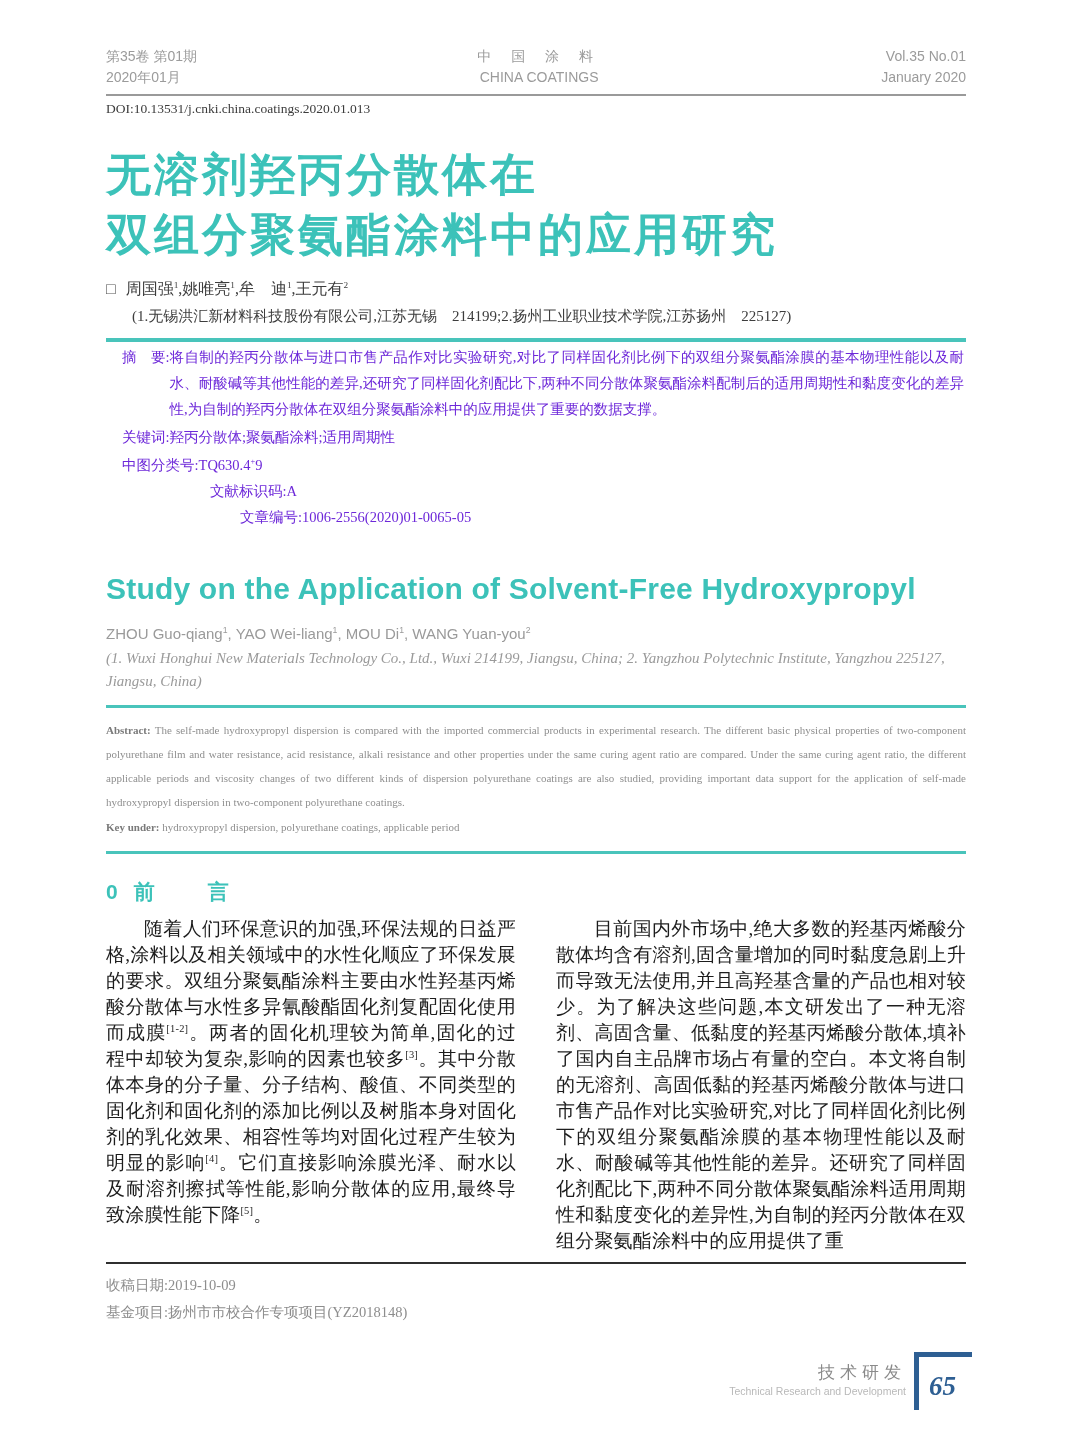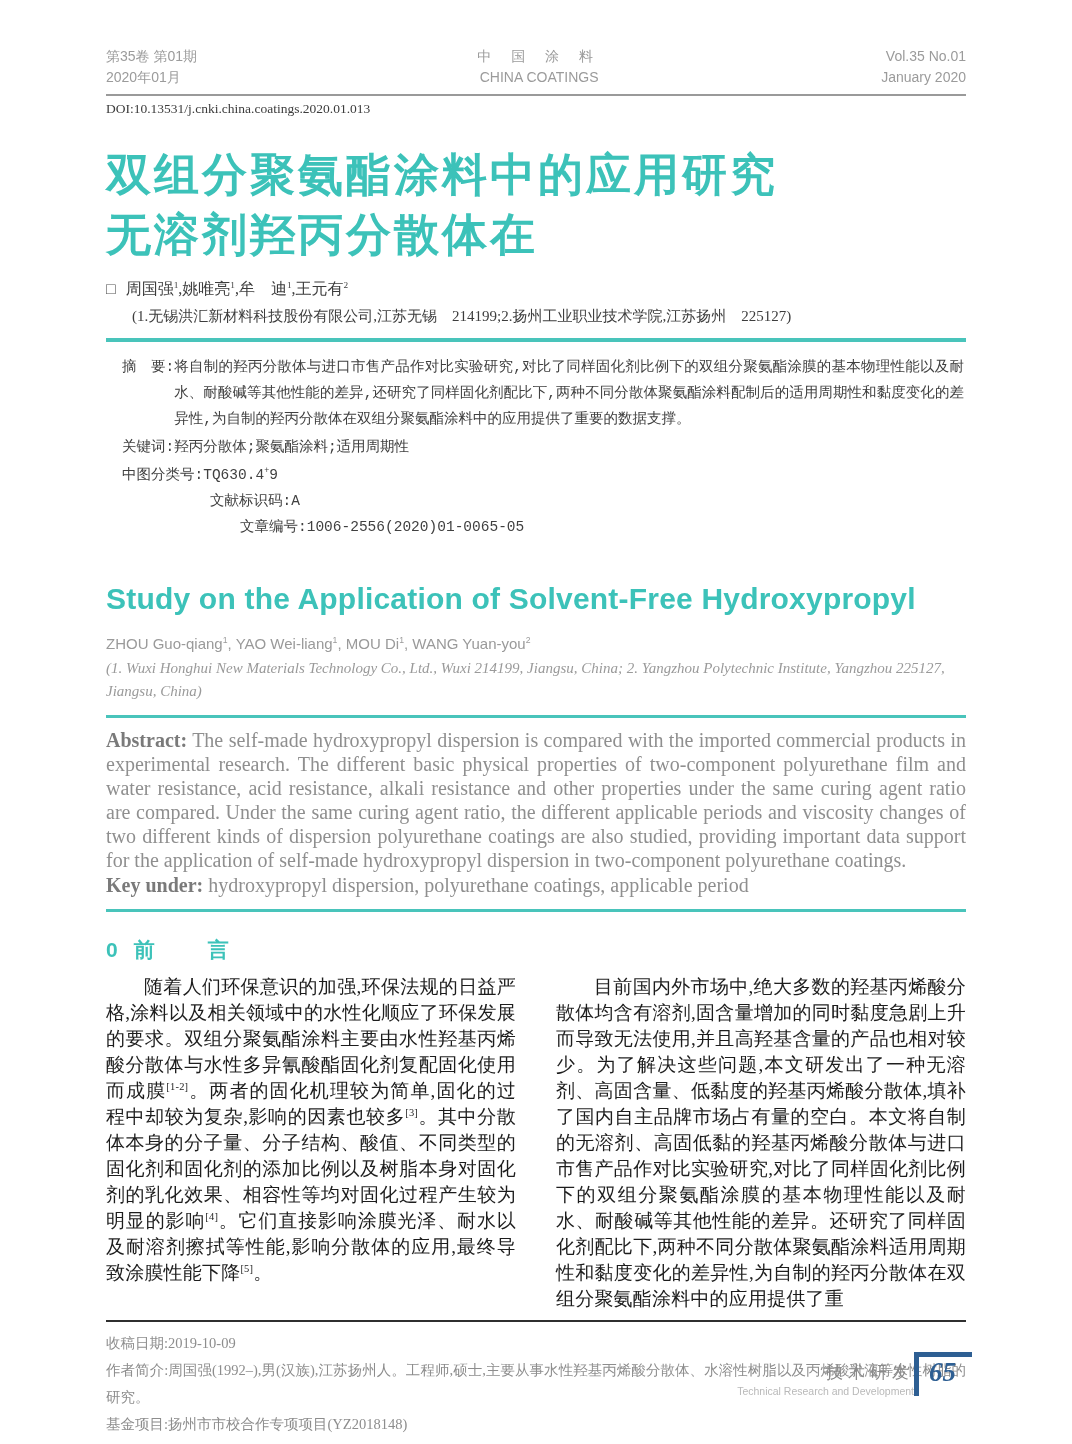--- a/index.html
+++ b/index.html
@@ -26,39 +26,39 @@
               font-family:"Liberation Sans","DejaVu Sans",sans-serif;
               font-size:45px; line-height:60px; letter-spacing:3px; }
   
   .authors-cn { margin-top:14px; font-size:16px; color:#3d3d3d; }
   .authors-cn .marker { margin-right:10px; color:#555; }
   sup { font-size:0.58em; vertical-align:super; line-height:0; }
   .affil-cn { margin-top:7px; font-size:15px; color:#3d3d3d; padding-left:26px; }
   .rule-teal { border-bottom:4px solid #49c4bb; margin-top:12px; }
   .rule-teal.thin { border-bottom-width:3px; }
   
-  .abs-cn { margin-top:12px; padding:0 2px 0 16px; color:#404040;
-            font-size:14.5px; line-height:26px;font-family:Liberation Mono, monospace; }
+  .abs-cn { margin-top:2px; padding:0 2px 0 16px; color:#6d28d9;
+            font-size:14.5px; line-height:26px; }
   .abs-row { display:flex; }
   .abs-row .lbl { white-space:nowrap; }
   .abs-row .txt { flex:1; text-align:justify; }
   .kw-row { margin-top:2px; }
   .clc-row { display:flex; margin-top:2px;flex-direction:column; }
   .clc-row .item2 { margin-left:88px; }
   .clc-row .item3 { margin-left:118px; }
   
   .en-title { margin-top:34px; color:#3cc2b9; font-weight:bold;
               font-family:"Liberation Sans","DejaVu Sans",sans-serif;
               font-size:30px; line-height:49px; letter-spacing:0.2px; }
   .authors-en { margin-top:12px; font-size:15px; color:#9a9a9a;
                 font-family:"Liberation Sans","DejaVu Sans",sans-serif; }
   .affil-en { margin-top:5px; font-size:15px; line-height:23px; color:#9a9a9a;
               font-style:italic; }
   
-  .abs-en { margin-top:10px; color:#8f8f8f; font-size:20px; line-height:24px;
+  .abs-en { margin-top:10px; color:#8f8f8f; font-size:11px; line-height:24px;
             text-align:justify; }
   .abs-en .blbl { font-weight:bold; color:#7a7a7a; }
   .abs-en .kwline { margin-top:1px; text-align:left; }
   
   .sec-head { margin-top:24px; color:#3cc2b9; font-weight:bold;
               font-family:"Liberation Sans","DejaVu Sans",sans-serif;
               font-size:21px; }
   .sec-head .num { margin-right:16px; }
   .sec-head .ttl { letter-spacing:16px; }
   
@@ -72,22 +72,22 @@
   .footnotes { padding-top:8px; font-size:14.5px; line-height:27px; color:#8d8d8d;
                text-align:justify; }
   
   .pfooter { position:absolute; right:100px; top:1352px;
              display:flex; align-items:flex-start; }
   .pfooter .sec { text-align:right; margin-top:9px; }
   .pfooter .sec .cn { font-size:17px; letter-spacing:5px; color:#8a8a8a;
                       font-family:"Liberation Sans","DejaVu Sans",sans-serif; }
   .pfooter .sec .en { font-size:10.5px; color:#b9b9b9; margin-top:1px;
                       font-family:"Liberation Sans","DejaVu Sans",sans-serif; }
-  .pfooter .numbox { border-top:5px solid #2e5f93;
-                     border-left:5px solid #2e5f93; padding:2px 16px 10px 10px; }
+  .pfooter .numbox { margin-left:8px; border-top:5px solid #2e5f93;
+                     border-left:5px solid #2e5f93; padding:16px 16px 10px 10px; }
   .pfooter .numbox .n { font-family:"Liberation Serif","DejaVu Serif",serif;
                         font-style:italic; font-weight:bold; font-size:27px;
                         color:#2e5f93; line-height:1; }
 </style>
 </head>
 <body>
 
 <div class="page">
 
   <div class="jhead">
@@ -101,22 +101,22 @@
     </div>
     <div class="col-r">
       <div>Vol.35 No.01</div>
       <div>January 2020</div>
     </div>
   </div>
   <div class="jhead-rule"></div>
   <div class="doi">DOI:10.13531/j.cnki.china.coatings.2020.01.013</div>
 
   <div class="cn-title">
+    <div>无溶剂羟丙分散体在</div>
     <div>双组分聚氨酯涂料中的应用研究</div>
-    <div>无溶剂羟丙分散体在</div>
   </div>
 
   <div class="authors-cn">
     <span class="marker">□</span><span>周国强</span><sup>1</sup><span>,姚唯亮</span><sup>1</sup><span>,牟　迪</span><sup>1</sup><span>,王元有</span><sup>2</sup>
   </div>
   <div class="affil-cn">(1.无锡洪汇新材料科技股份有限公司,江苏无锡　214199;2.扬州工业职业技术学院,江苏扬州　225127)</div>
 
   <div class="rule-teal"></div>
 
   <div class="abs-cn">
@@ -165,21 +165,20 @@
       <p><span>随着人们环保意识的加强,环保法规的日益严格,涂料以及相关领域中的水性化顺应了环保发展的要求。双组分聚氨酯涂料主要由水性羟基丙烯酸分散体与水性多异氰酸酯固化剂复配固化使用而成膜</span><sup>[1-2]</sup><span>。两者的固化机理较为简单,固化的过程中却较为复杂,影响的因素也较多</span><sup>[3]</sup><span>。其中分散体本身的分子量、分子结构、酸值、不同类型的固化剂和固化剂的添加比例以及树脂本身对固化剂的乳化效果、相容性等均对固化过程产生较为明显的影响</span><sup>[4]</sup><span>。它们直接影响涂膜光泽、耐水以及耐溶剂擦拭等性能,影响分散体的应用,最终导致涂膜性能下降</span><sup>[5]</sup><span>。</span></p>
     </div>
     <div class="col">
       <p>目前国内外市场中,绝大多数的羟基丙烯酸分散体均含有溶剂,固含量增加的同时黏度急剧上升而导致无法使用,并且高羟基含量的产品也相对较少。为了解决这些问题,本文研发出了一种无溶剂、高固含量、低黏度的羟基丙烯酸分散体,填补了国内自主品牌市场占有量的空白。本文将自制的无溶剂、高固低黏的羟基丙烯酸分散体与进口市售产品作对比实验研究,对比了同样固化剂比例下的双组分聚氨酯涂膜的基本物理性能以及耐水、耐酸碱等其他性能的差异。还研究了同样固化剂配比下,两种不同分散体聚氨酯涂料适用周期性和黏度变化的差异性,为自制的羟丙分散体在双组分聚氨酯涂料中的应用提供了重</p>
     </div>
   </div>
 
   <div class="foot-rule"></div>
   <div class="footnotes">
     <div><span>收稿日期:</span><span>2019-10-09</span></div>
-    <div><span>作者简介:</span><span>周国强(1992–),男(汉族),江苏扬州人。工程师,硕士,主要从事水性羟基丙烯酸分散体、水溶性树脂以及丙烯酸乳液等水性树脂的研究。</span></div>
     <div><span>基金项目:</span><span>扬州市市校合作专项项目(YZ2018148)</span></div>
   </div>
 
   <div class="pfooter">
     <div class="sec">
       <div class="cn">技术研发</div>
       <div class="en">Technical Research and Development</div>
     </div>
     <div class="numbox">
       <div class="n">65</div>

